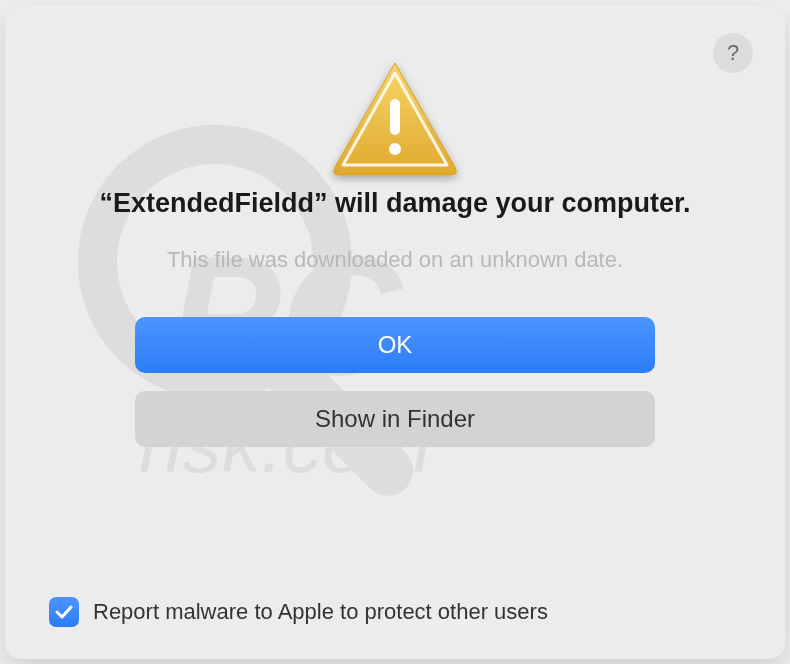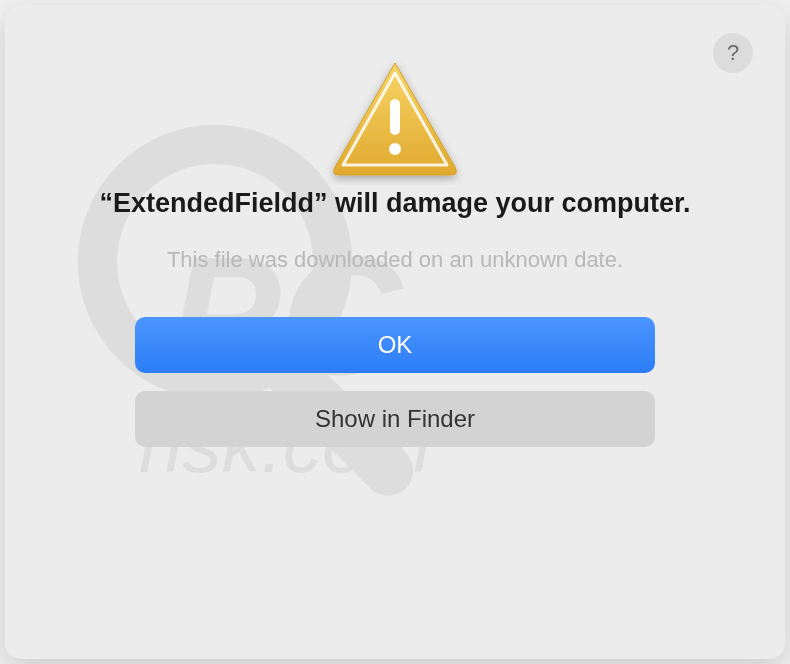--- a/index.html
+++ b/index.html
@@ -178,14 +178,22 @@
 
   <div class="buttons">
     <button class="btn btn-primary">
       <span>OK</span>
     </button>
     <button class="btn btn-secondary">
       <span>Show in Finder</span>
     </button>
   </div>
 
+  <div class="checkbox-row">
+    <button class="checkbox" aria-checked="true">
+      <svg viewBox="0 0 20 20">
+        <path d="M 3 10 L 8 15 L 17 5" fill="none" stroke="#ffffff" stroke-width="3" stroke-linecap="round" stroke-linejoin="round"></path>
+      </svg>
+    </button>
+    <span class="checkbox-label">Report malware to Apple to protect other users</span>
+  </div>
 
 </div>
 
 </body></html>

